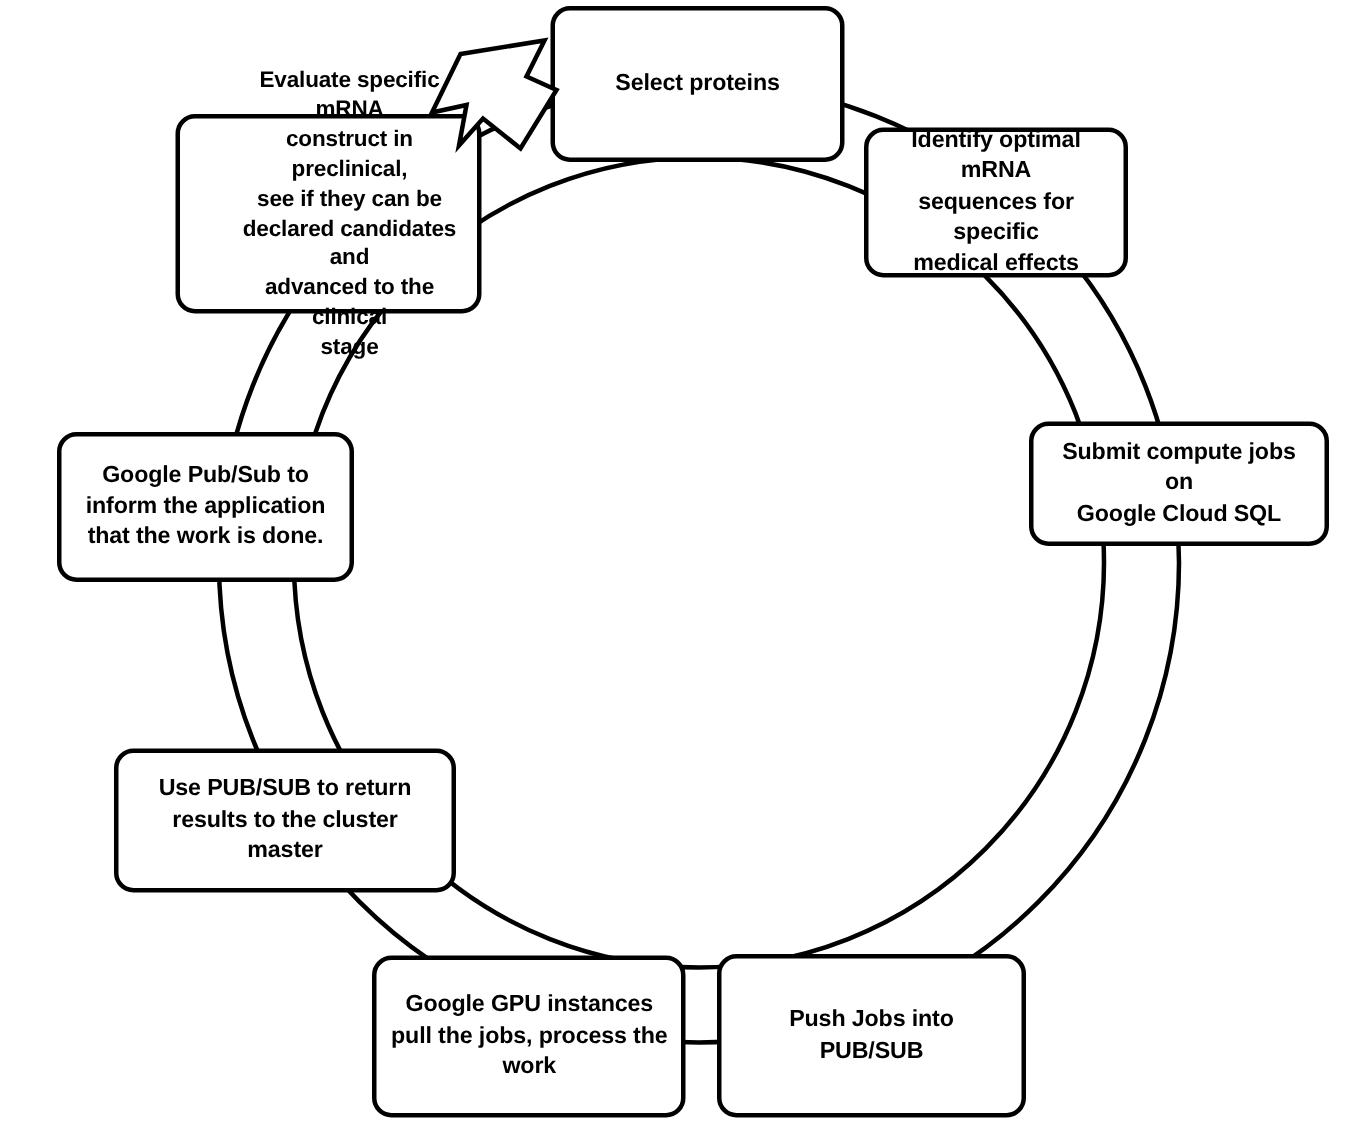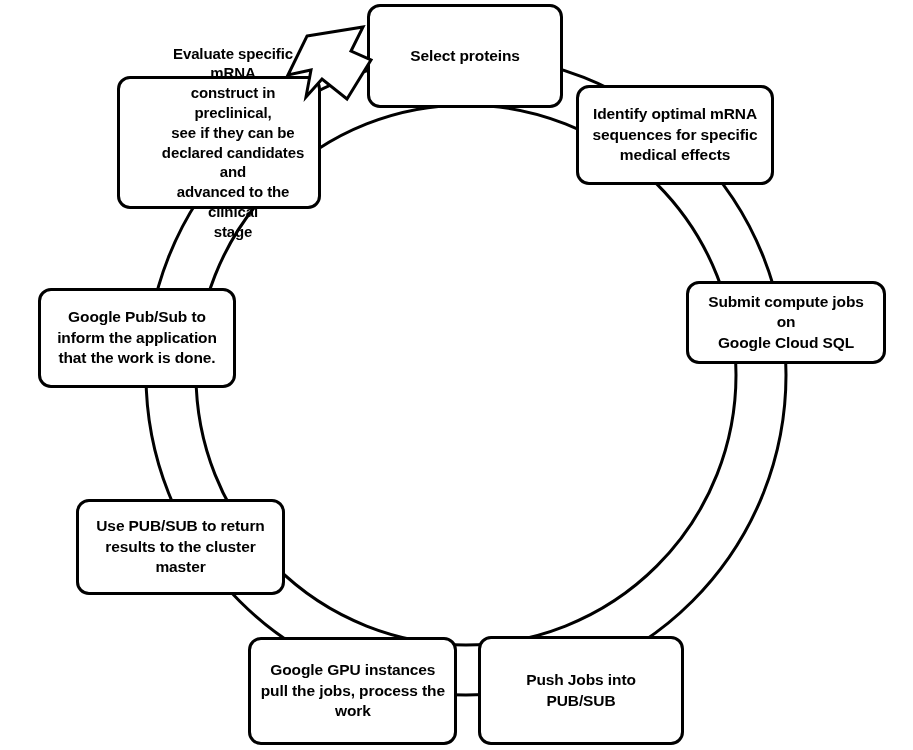--- a/index.html
+++ b/index.html
@@ -73,21 +73,21 @@
   </svg>
 
   <svg id="arrow-layer" viewBox="0 0 913 750" xmlns="http://www.w3.org/2000/svg" aria-hidden="true">
     <polygon points="307,36 363,27 351,51 371,60 347,99 322,79 306,97 311,70 288,75" fill="#ffffff" stroke="#000000" stroke-width="3" stroke-linejoin="miter"></polygon>
   </svg>
 
   <div class="node" style="left:367px; top:4px; width:196px; height:104px;">
     <span class="node-label">Select proteins</span>
   </div>
 
-  <div class="node" style="left:576px; top:85px; width:198px; height:100px;">
+  <div class="node" style="left:576px; top:85px; width:176px; height:100px;">
     <span class="node-label">Identify optimal mRNA
 sequences for specific
 medical effects</span>
   </div>
 
   <div class="node" style="left:686px; top:281px; width:200px; height:83px;">
     <span class="node-label">Submit compute jobs on
 Google Cloud SQL</span>
   </div>
 
@@ -95,21 +95,21 @@
   <div class="node" style="left:478px; top:636px; width:206px; height:109px;">
     <span class="node-label">Push Jobs  into PUB/SUB</span>
   </div>
 
   <div class="node" style="left:248px; top:637px; width:209px; height:108px;justify-content:flex-end;">
     <span class="node-label">Google GPU instances
 pull the jobs, process the
 work</span>
   </div>
 
-  <div class="node" style="left:76px; top:499px; width:209px; height:96px;">
+  <div class="node" style="left:76px; top:499px; width:228px; height:96px;">
     <span class="node-label">Use PUB/SUB to return
 results to the cluster
 master</span>
   </div>
 
   <div class="node" style="left:38px; top:288px; width:198px; height:100px;align-items:center;">
     <span class="node-label">Google Pub/Sub to
 inform the application
 that the work is done.</span>
   </div>

